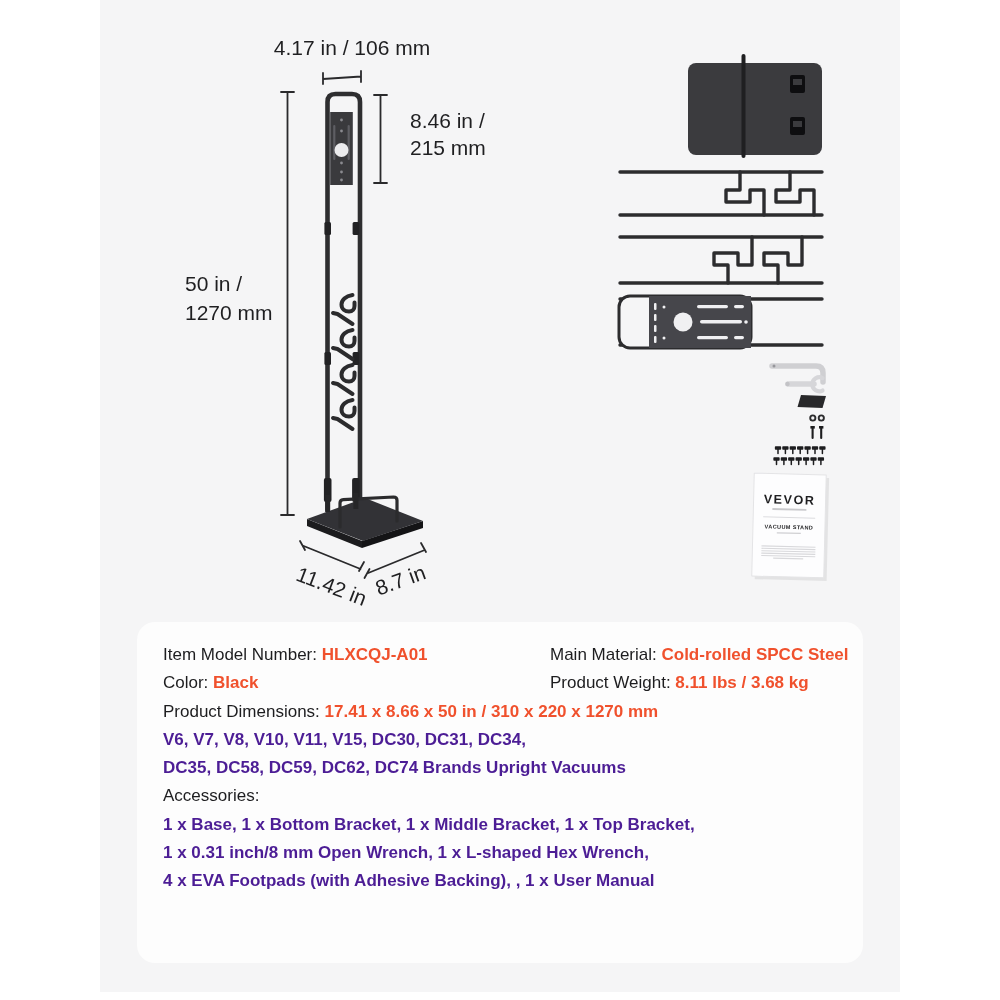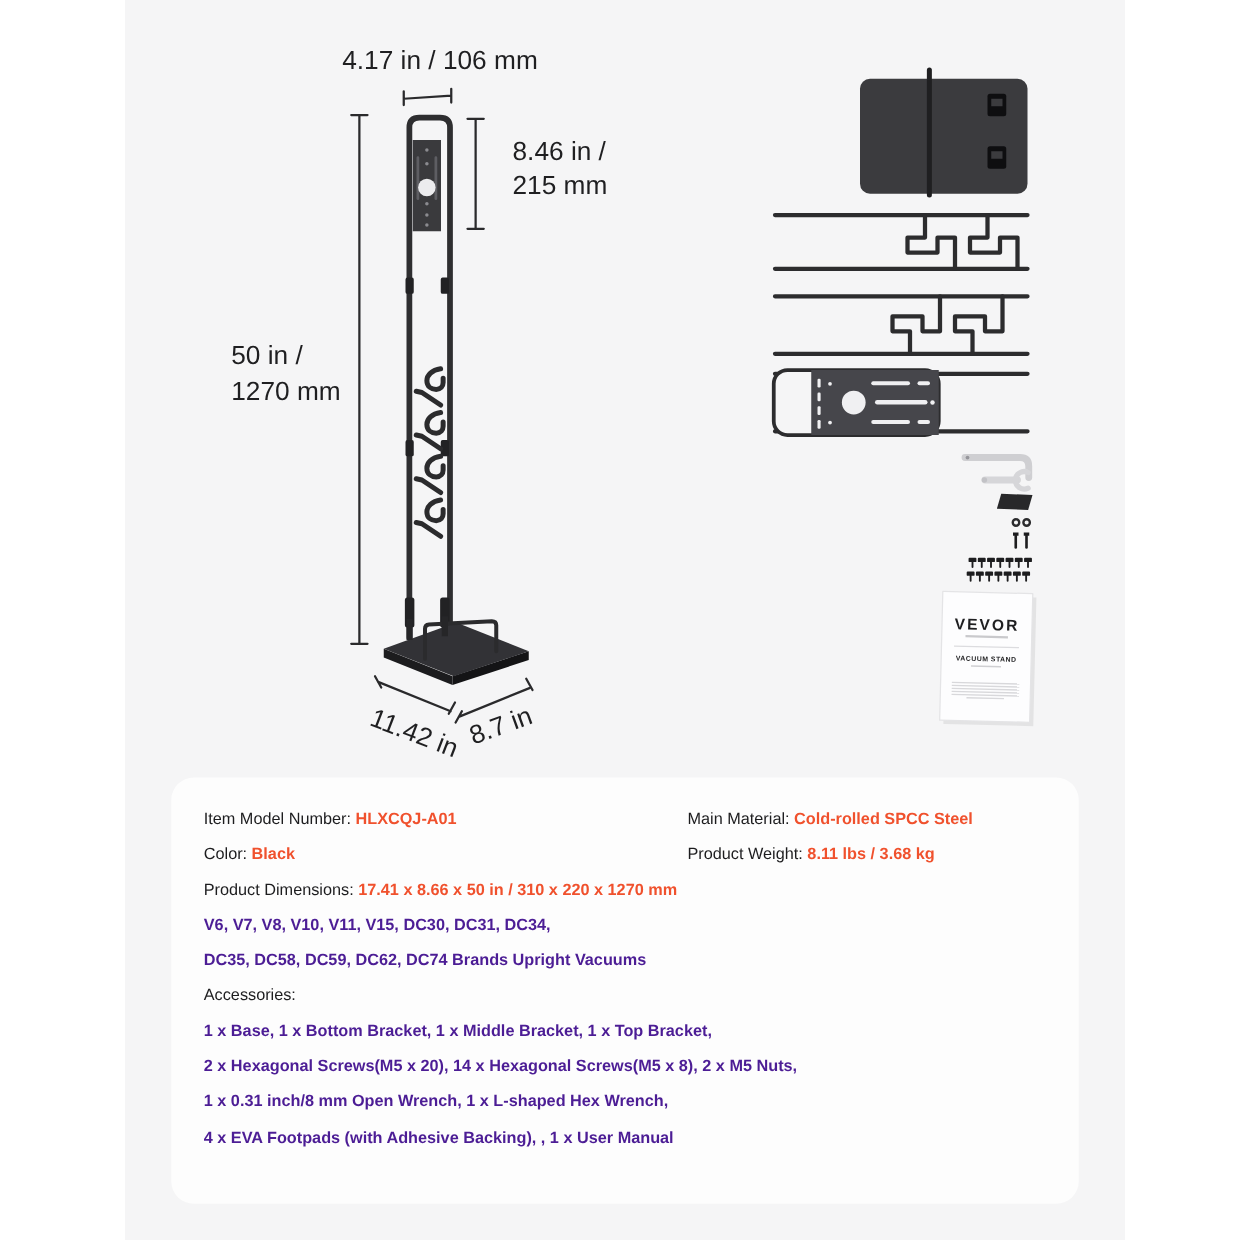--- a/index.html
+++ b/index.html
@@ -12,21 +12,21 @@
     background:#f5f5f6;
   }
   .illustration {
     position:absolute; left:100px; top:0; width:800px; height:620px;
   }
   .spec-panel {
     position:absolute; left:137px; top:622px; width:726px; height:341px;
     background:#fdfdfd; border-radius:18px; box-sizing:border-box;
     padding:19px 24px 0 26px;
   }
-  .spec-line { margin:0; font-size:13px; line-height:28.3px; color:#1d1d1f; white-space:nowrap; }
+  .spec-line { margin:0; font-size:17px; line-height:28.3px; color:#1d1d1f; white-space:nowrap; }
   .spec-line .lbl { color:#1d1d1f; font-weight:400; }
   .spec-line .val { color:#f0512d; font-weight:700; }
   .spec-line.red { color:#4c1d95; font-weight:700; }
   .two-col { display:grid; grid-template-columns:387px 1fr; }
   svg text { fill:#1f1f21; }
 </style>
 </head>
 <body>
 
 <div class="page">
@@ -221,17 +221,16 @@
       <p class="spec-line"><span class="lbl">Item Model Number: </span><span class="val">HLXCQJ-A01</span></p>
       <p class="spec-line"><span class="lbl">Main Material: </span><span class="val">Cold-rolled SPCC Steel</span></p>
       <p class="spec-line"><span class="lbl">Color: </span><span class="val">Black</span></p>
       <p class="spec-line"><span class="lbl">Product Weight: </span><span class="val">8.11 lbs / 3.68 kg</span></p>
     </div>
     <p class="spec-line"><span class="lbl">Product Dimensions: </span><span class="val">17.41 x 8.66 x 50 in / 310 x 220 x 1270 mm</span></p>
     <p class="spec-line red">V6, V7, V8, V10, V11, V15, DC30, DC31, DC34,</p>
     <p class="spec-line red">DC35, DC58, DC59, DC62, DC74 Brands Upright Vacuums</p>
     <p class="spec-line">Accessories:</p>
     <p class="spec-line red">1 x Base, 1 x Bottom Bracket, 1 x Middle Bracket, 1 x Top Bracket,</p>
-    <p class="spec-line red">2 x Hexagonal Screws(M5 x 20), 14 x Hexagonal Screws(M5 x 8), 2 x M5 Nuts,</p>
     <p class="spec-line red">1 x 0.31 inch/8 mm Open Wrench, 1 x L-shaped Hex Wrench,</p>
     <p class="spec-line red">4 x EVA Footpads (with Adhesive Backing), , 1 x User Manual</p>
   </div>
 </div>
 
 </body></html>

